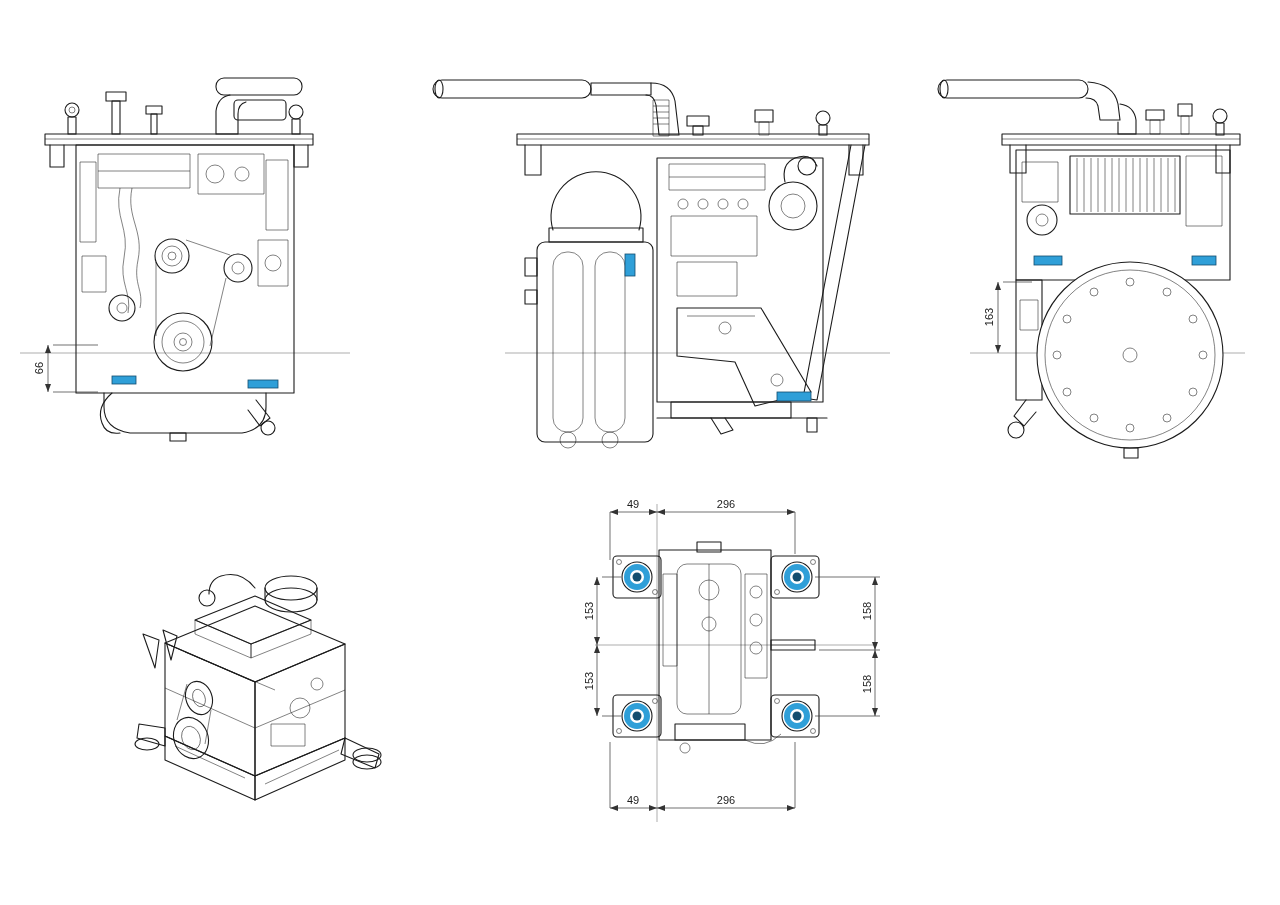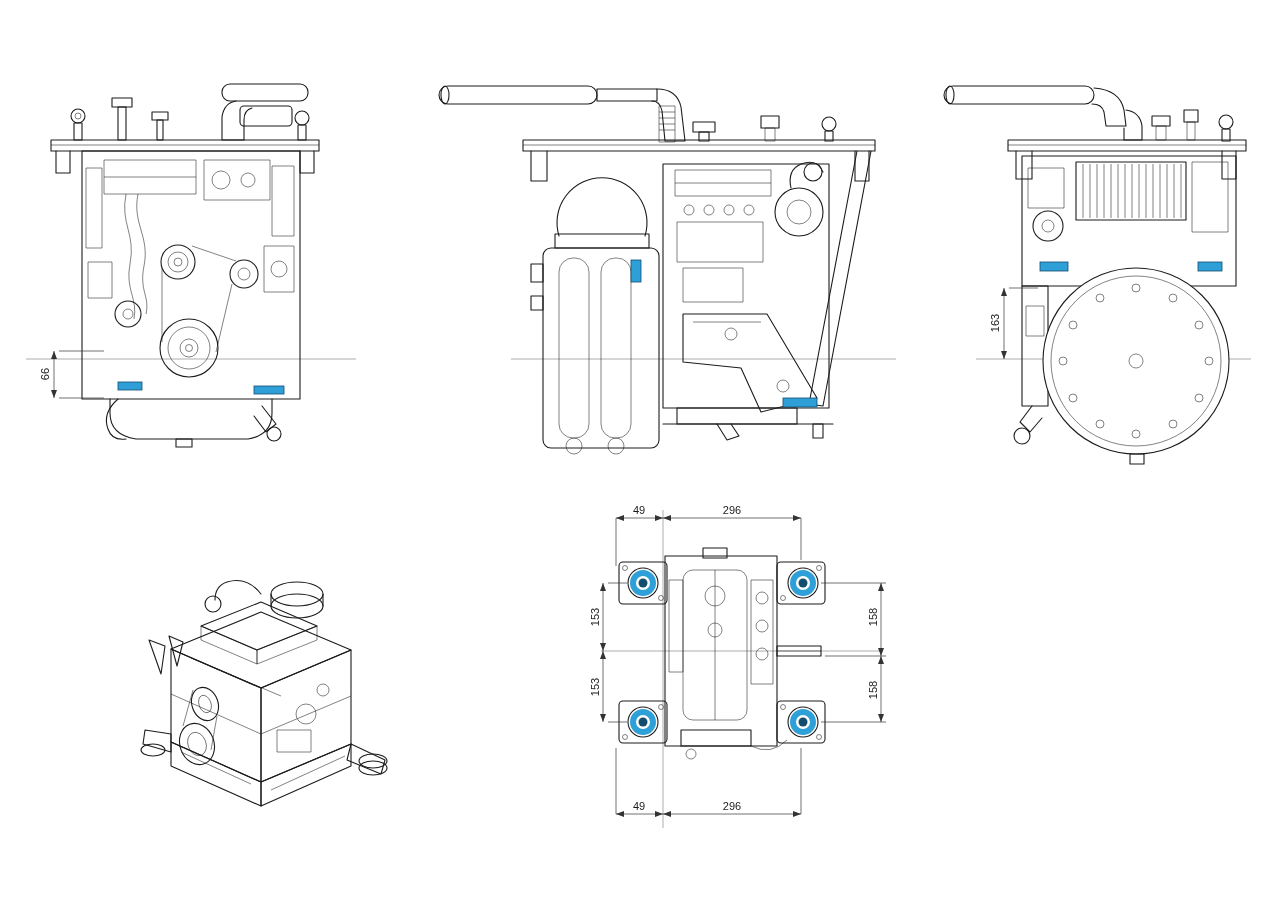--- a/index.html
+++ b/index.html
@@ -1,20 +1,20 @@
 <!DOCTYPE html>
 <html><head>
 <meta charset="utf-8">
 <style>
   html,body{margin:0;padding:0;background:#fff;}
   #canvas{
     position:relative;width:1280px;height:905px;background:#ffffff;
     font-family:"Liberation Sans",sans-serif;overflow:hidden;
   }
-  .view{position:absolute;margin:6px;padding:0;}
+  .view{position:absolute;margin:0;padding:0;}
   svg{width:100%;height:100%;display:block;overflow:visible;}
   
   .o{fill:none;stroke:#1c1c1c;stroke-width:1.1;stroke-linejoin:round;stroke-linecap:round;}
   .t{fill:none;stroke:#1c1c1c;stroke-width:0.55;stroke-linejoin:round;}
   .cl{fill:none;stroke:#777;stroke-width:0.6;}
   .dim{fill:none;stroke:#333;stroke-width:0.7;}
   .ar{fill:#333;stroke:none;}
   .dtxt{font:11px "Liberation Sans",sans-serif;fill:#1c1c1c;}
   .blue{fill:#2f9fd8;stroke:#134d6e;stroke-width:0.8;}
   .fw{fill:#ffffff;stroke:#1c1c1c;stroke-width:1.1;}

